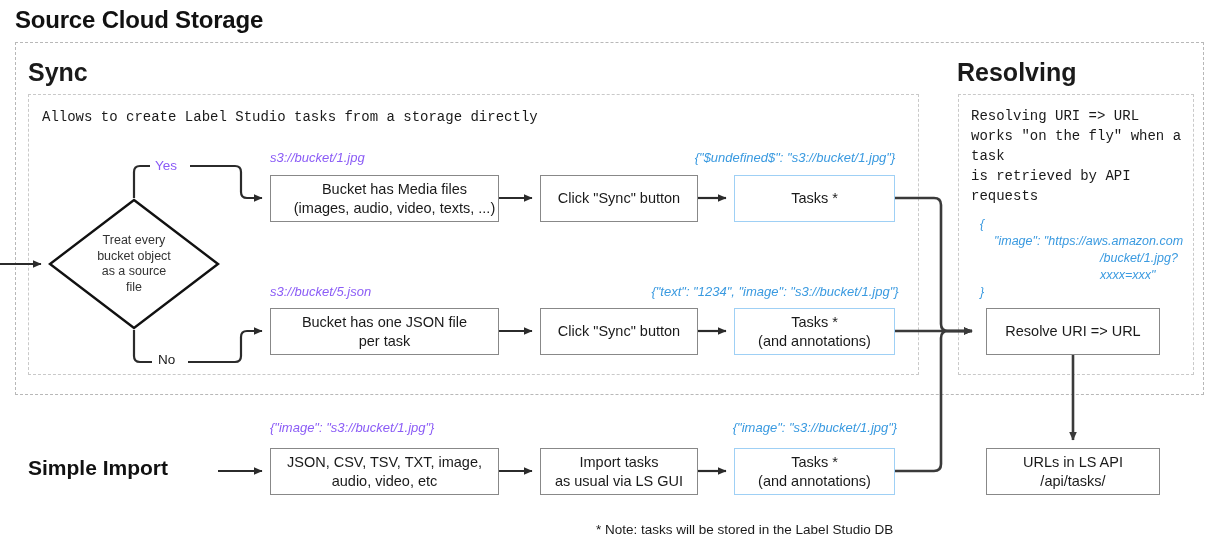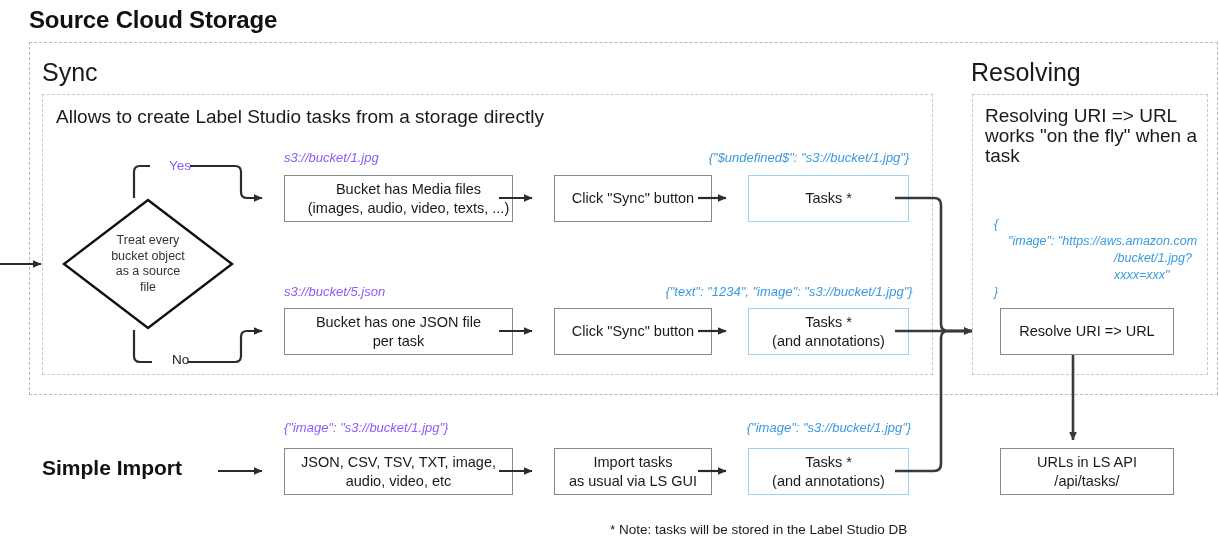--- a/index.html
+++ b/index.html
@@ -11,33 +11,33 @@
     font-family: "Liberation Sans", sans-serif;
     color: #1a1a1a;
   }
   #canvas {
     position: relative;
     width: 1219px;
     height: 549px;
     overflow: hidden;
     background: #ffffff;
   }
-  .abs { position: absolute; margin-left: 14px; }
+  .abs { position: absolute; }
 
   
   #page-title {
     left: 15px; top: 6px;
     font-size: 24px;
     font-weight: bold;
     letter-spacing: -0.2px;
     color: #111111;
   }
   .section-title {
     font-size: 25px;
-    font-weight: normal;
+    font-weight: bold;
     color: #1a1a1a;
   }
   #sync-title { left: 28px; top: 58px; }
   #resolving-title { left: 957px; top: 58px; }
 
   #simple-import-title {
     left: 28px; top: 456px;
     font-size: 21px;
     font-weight: bold;
     color: #111111;
@@ -105,23 +105,24 @@
   .resolve-json {
     font-size: 12.5px;
     font-style: italic;
     color: #3a9ae0;
     line-height: 17px;
   }
   .resolve-json .j-indent { padding-left: 14px; }
   .resolve-json .j-indent2 { padding-left: 120px; }
 
   .para {
-    font-size: 19px;
+    font-size: 14px;
     line-height: 20px;
     color: #1a1a1a;
+    font-family: Liberation Mono, monospace;
   }
 
   .footnote {
     font-size: 13.5px;
     color: #1a1a1a;
   }
 
   svg.overlay {
     position: absolute;
     left: 0; top: 0;
@@ -144,20 +145,21 @@
   <div class="abs dashed-inner" style="left:958px; top:94px; width:236px; height:281px;"></div>
 
   <div class="abs section-title" id="sync-title">Sync</div>
   <div class="abs section-title" id="resolving-title">Resolving</div>
 
   <div class="abs para" style="left:42px; top:107px;">Allows to create Label Studio tasks from a storage directly</div>
 
   <div class="abs para" style="left:971px; top:106px; width:220px;">
     <div>Resolving URI =&gt; URL</div>
     <div>works "on the fly" when a task</div>
+    <div>is retrieved by API requests</div>
   </div>
 
   <div class="abs resolve-json" style="left:980px; top:216px; width:214px;">
     <div>{</div>
     <div class="j-indent">"image": "https://aws.amazon.com</div>
     <div class="j-indent2">/bucket/1.jpg?xxxx=xxx"</div>
     <div>}</div>
   </div>
 
   <div class="abs diamond-wrap">

